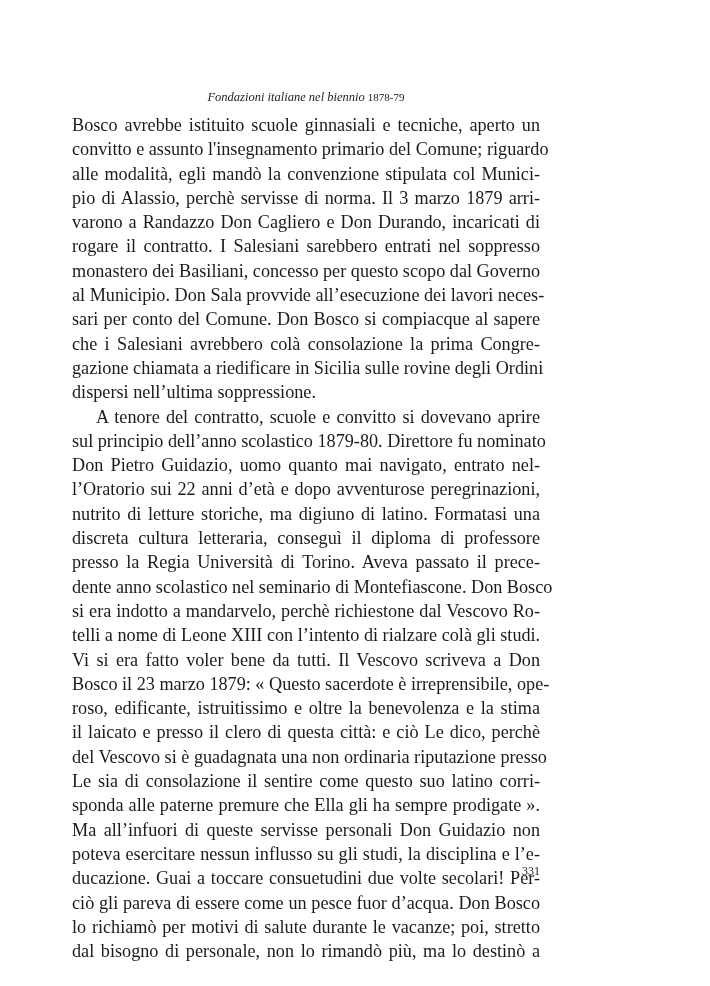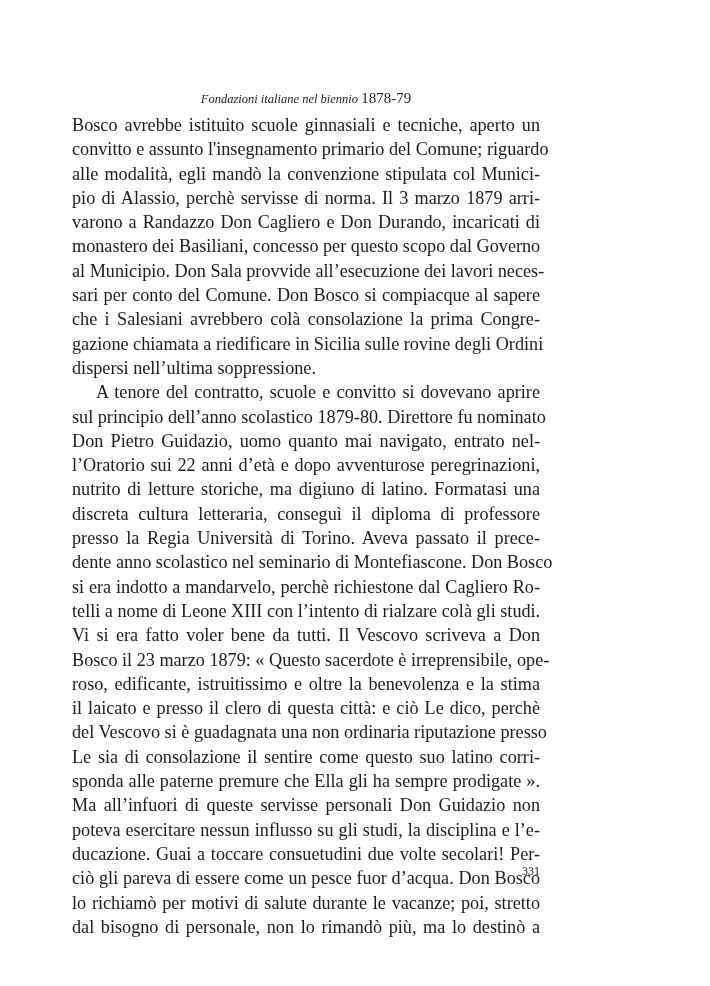--- a/index.html
+++ b/index.html
@@ -21,21 +21,21 @@
       left: 72px;
       width: 468px;
       text-align: center;
       font-family: "Liberation Serif", serif;
       font-size: 12.5px;
       font-style: italic;
       color: #222;
     }
     .running-head .year {
       font-style: normal;
-      font-size: 15px;
+      font-size: 11px;
     }
     .body-text {
       position: absolute;
       top: 113px;
       left: 72px;
       width: 468px;
       font-family: "Liberation Serif", serif;
       font-size: 18.2px;
       line-height: 24.3px;
       color: #1b1b1b;
@@ -71,35 +71,36 @@
   <span>Fondazioni italiane nel biennio</span>
   <span class="year">1878-79</span>
 </div>
 
 <div class="body-text" id="body-text">
     <span class="line">Bosco avrebbe istituito scuole ginnasiali e tecniche, aperto un</span>
     <span class="line">convitto e assunto l'insegnamento primario del Comune; riguardo</span>
     <span class="line">alle modalità, egli mandò la convenzione stipulata col Munici-</span>
     <span class="line">pio di Alassio, perchè servisse di norma. Il 3 marzo 1879 arri-</span>
     <span class="line">varono a Randazzo Don Cagliero e Don Durando, incaricati di</span>
+    <span class="line">rogare il contratto. I Salesiani sarebbero entrati nel soppresso</span>
     <span class="line">monastero dei Basiliani, concesso per questo scopo dal Governo</span>
     <span class="line">al Municipio. Don Sala provvide all’esecuzione dei lavori neces-</span>
     <span class="line">sari per conto del Comune. Don Bosco si compiacque al sapere</span>
     <span class="line">che i Salesiani avrebbero colà consolazione la prima Congre-</span>
     <span class="line">gazione chiamata a riedificare in Sicilia sulle rovine degli Ordini</span>
     <span class="line last">dispersi nell’ultima soppressione.</span>
     <span class="line indent">A tenore del contratto, scuole e convitto si dovevano aprire</span>
     <span class="line">sul principio dell’anno scolastico 1879-80. Direttore fu nominato</span>
     <span class="line">Don Pietro Guidazio, uomo quanto mai navigato, entrato nel-</span>
     <span class="line">l’Oratorio sui 22 anni d’età e dopo avventurose peregrinazioni,</span>
     <span class="line">nutrito di letture storiche, ma digiuno di latino. Formatasi una</span>
     <span class="line">discreta cultura letteraria, conseguì il diploma di professore</span>
     <span class="line">presso la Regia Università di Torino. Aveva passato il prece-</span>
     <span class="line">dente anno scolastico nel seminario di Montefiascone. Don Bosco</span>
-    <span class="line">si era indotto a mandarvelo, perchè richiestone dal Cagliero Ro-</span>
+    <span class="line">si era indotto a mandarvelo, perchè richiestone dal Vescovo Ro-</span>
     <span class="line">telli a nome di Leone XIII con l’intento di rialzare colà gli studi.</span>
     <span class="line">Vi si era fatto voler bene da tutti. Il Vescovo scriveva a Don</span>
     <span class="line">Bosco il 23 marzo 1879: « Questo sacerdote è irreprensibile, ope-</span>
     <span class="line">roso, edificante, istruitissimo e oltre la benevolenza e la stima</span>
     <span class="line">il laicato e presso il clero di questa città: e ciò Le dico, perchè</span>
     <span class="line">del Vescovo si è guadagnata una non ordinaria riputazione presso</span>
     <span class="line">Le sia di consolazione il sentire come questo suo latino corri-</span>
     <span class="line">sponda alle paterne premure che Ella gli ha sempre prodigate ».</span>
     <span class="line">Ma all’infuori di queste servisse personali Don Guidazio non</span>
     <span class="line">poteva esercitare nessun influsso su gli studi, la disciplina e l’e-</span>

